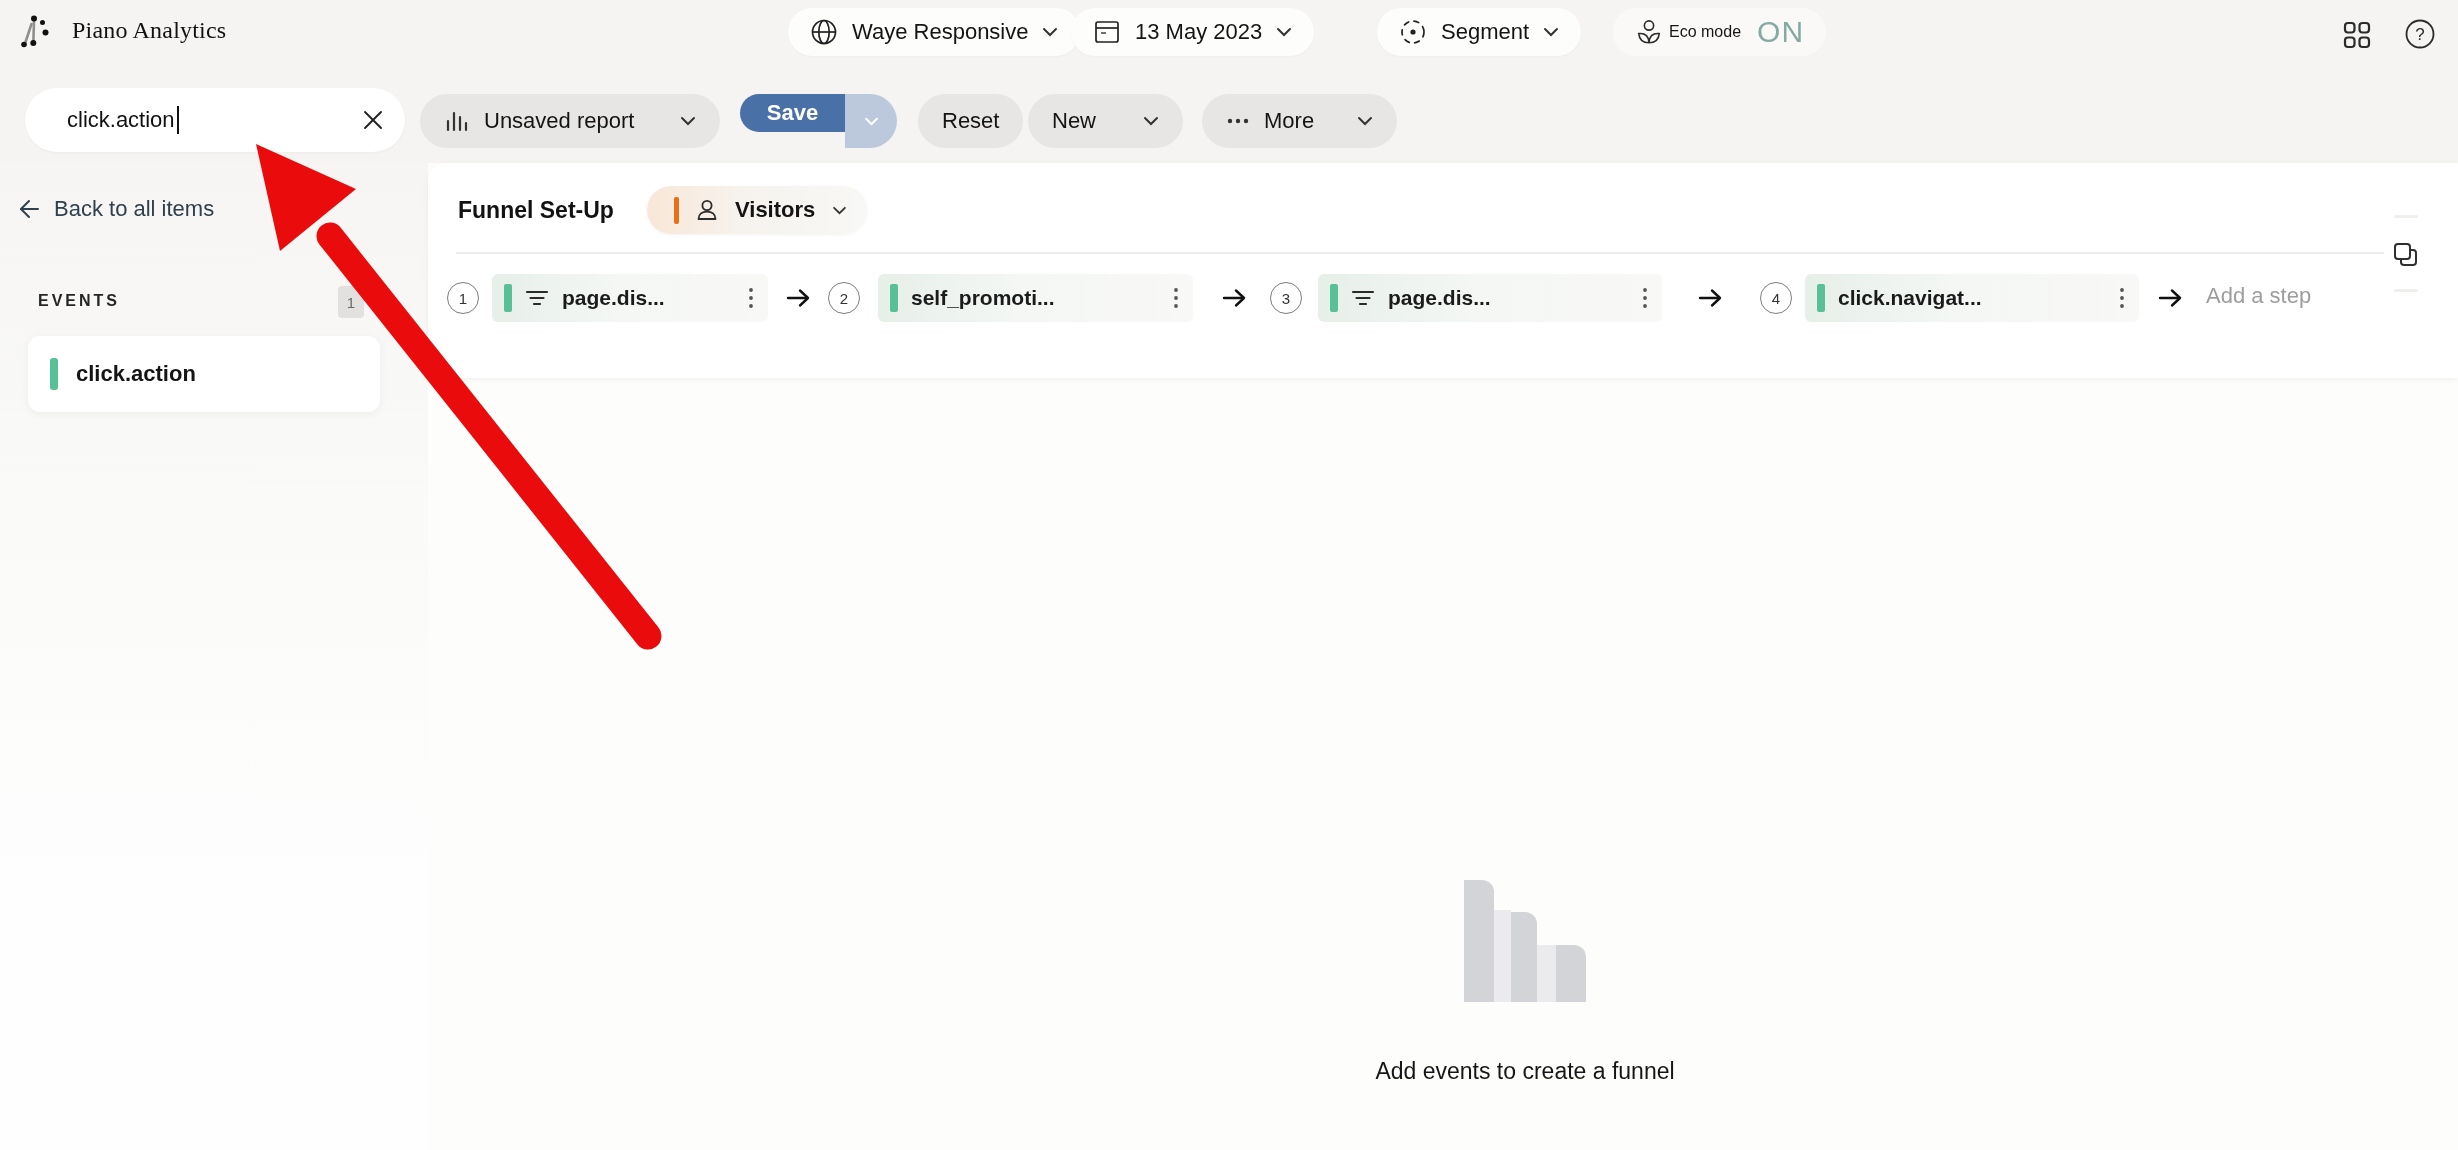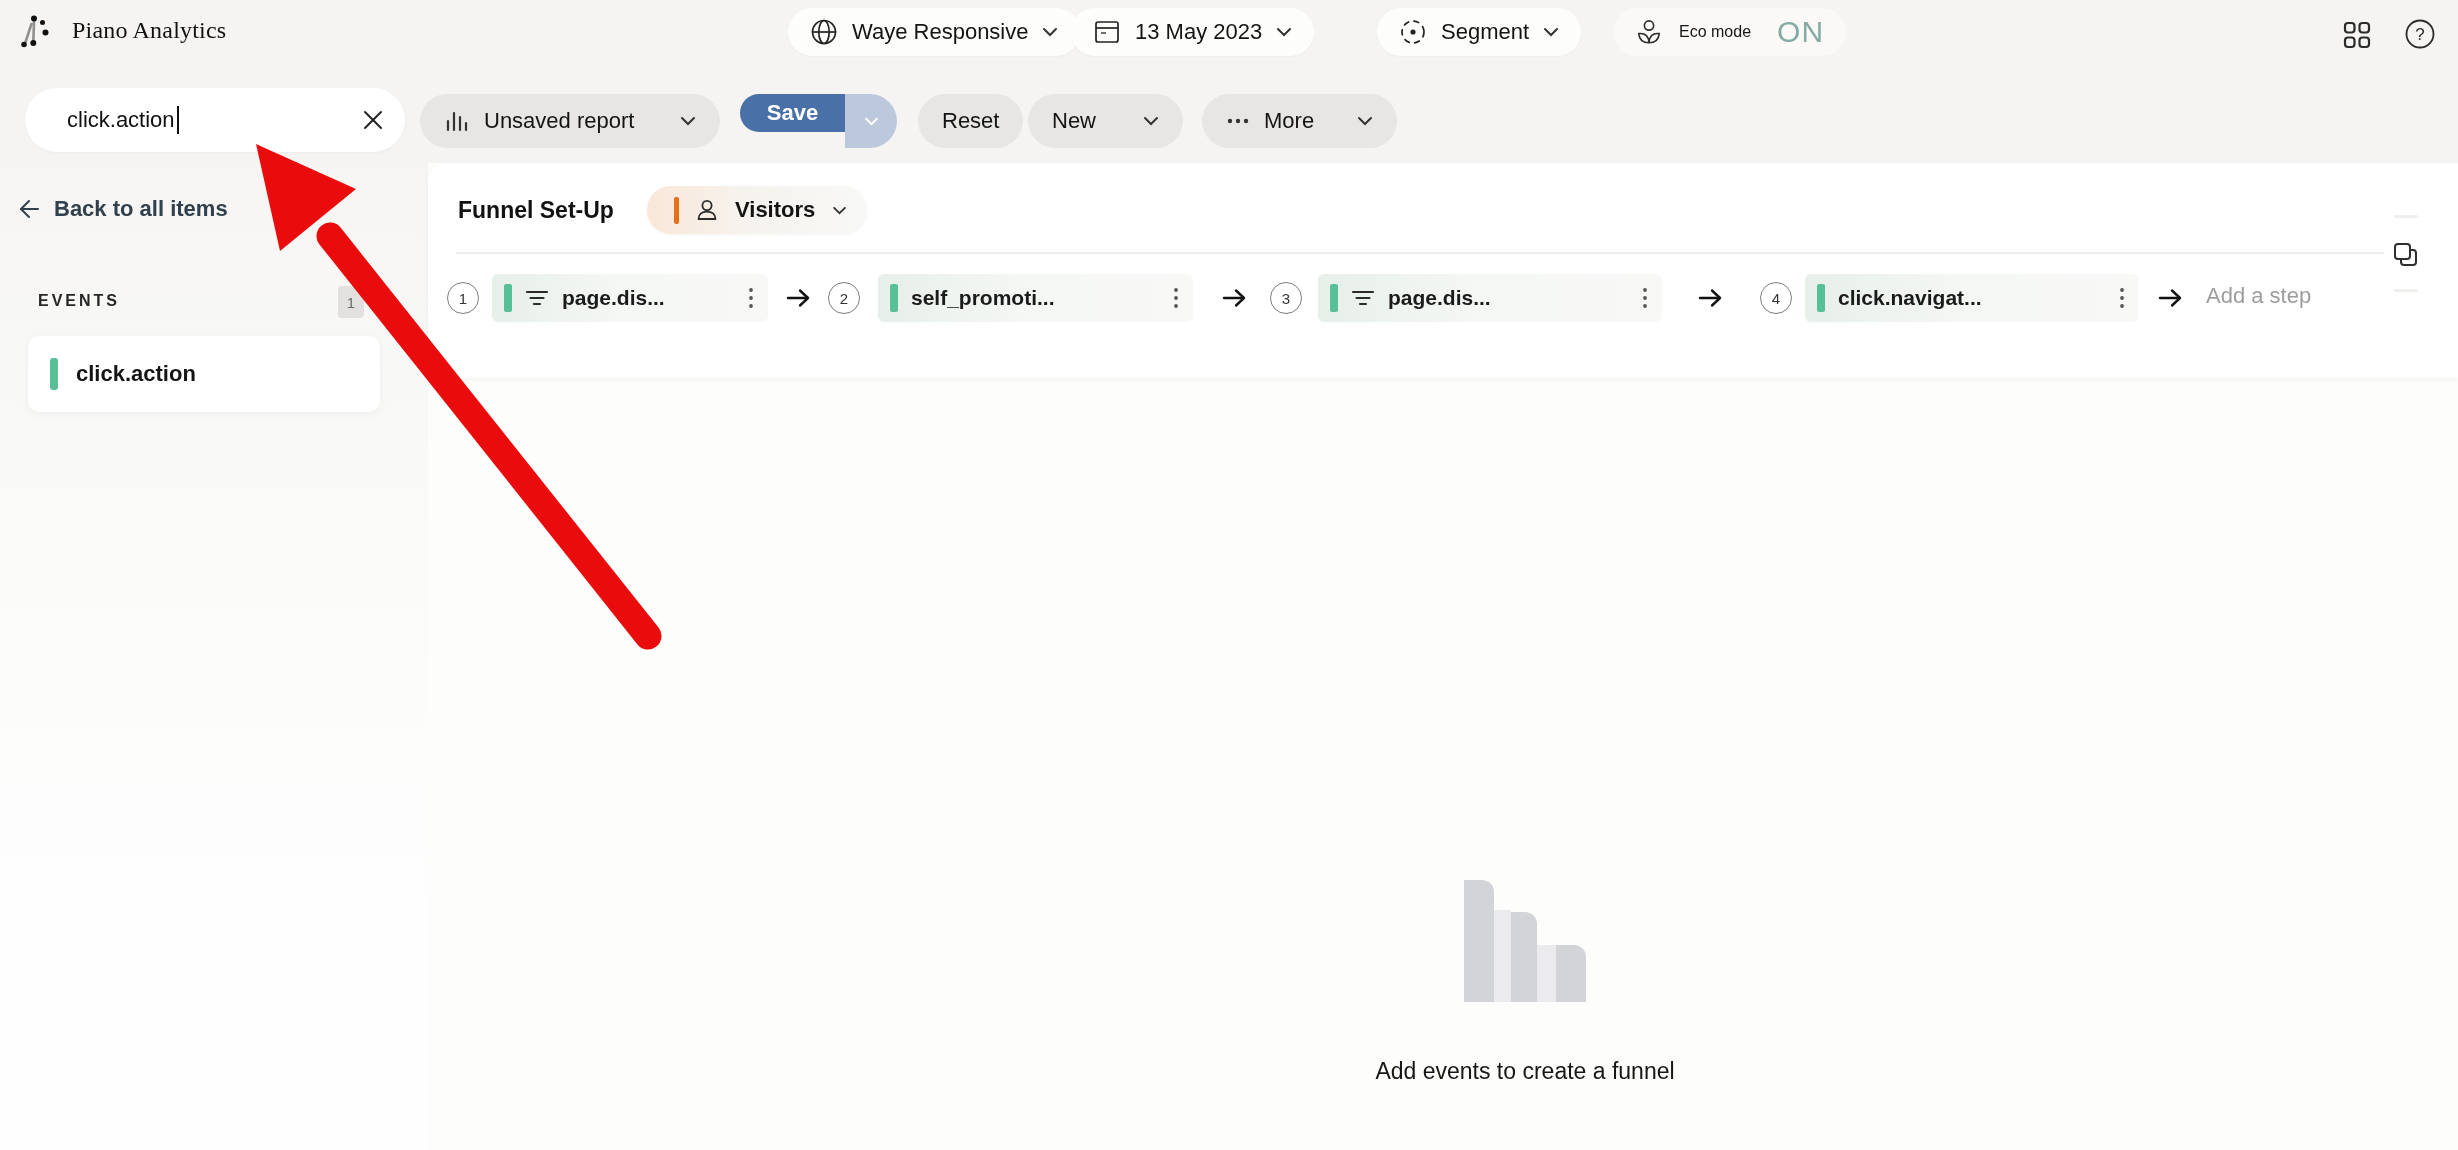--- a/index.html
+++ b/index.html
@@ -13,21 +13,21 @@
   
   .header{left:0;top:0;width:2458px;height:163px;background:#f5f4f2;}
   .brand{left:18px;top:10px;display:flex;align-items:center;gap:14px;font-family:Liberation Serif, serif;}
   .brand-title{font-size:24px;font-weight:500;color:#121212;letter-spacing:.2px;}
   .tpill{
     height:48px;border-radius:24px;background:#fdfdfb;
     display:flex;align-items:center;gap:14px;padding:0 22px;
     box-shadow:0 1px 2px rgba(0,0,0,.03);
   }
   .tpill .lbl{font-size:22px;font-weight:500;color:#141414;white-space:nowrap;}
-  .eco-wrap{height:48px;border-radius:24px;background:#faf9f7;display:flex;align-items:center;gap:16px;padding:0 22px;}
+  .eco-wrap{height:48px;border-radius:24px;background:#faf9f7;display:flex;align-items:center;gap:6px;padding:0 22px;}
   .eco-on{font-size:30px;font-weight:500;color:#84aaa4;margin-left:10px;letter-spacing:1px;}
   
   .search{
     left:25px;top:88px;width:380px;height:64px;background:#ffffff;border-radius:32px;
     display:flex;align-items:center;padding:0 20px 0 42px;box-sizing:border-box;
     box-shadow:0 1px 3px rgba(0,0,0,.04);cursor:text;
   }
   .search-text{font-size:22px;color:#101010;}
   .caret{display:inline-block;width:2px;height:28px;background:#111;margin-left:2px;vertical-align:middle;}
   .search .spacer{flex:1;}
@@ -42,21 +42,21 @@
     color:#fff;font-size:22px;font-weight:700;font-family:inherit;
   }
   .save-caret{
     width:52px;height:54px;background:#bcc9dd;border:none;border-radius:0 27px 27px 0;
     display:flex;align-items:center;justify-content:center;
   }
   
   .sidebar{left:0;top:163px;width:428px;height:987px;
     background:linear-gradient(180deg,#f6f5f3 0%,#fafaf8 35%,#fefefe 75%);}
   .back-link{left:16px;top:196px;display:flex;align-items:center;gap:12px;cursor:pointer;}
-  .back-link .txt{font-size:22px;font-weight:700;color:#30404c;}
+  .back-link .txt{font-size:22px;font-weight:400;color:#30404c;}
   .side-sec{left:38px;top:292px;font-size:16px;font-weight:600;letter-spacing:3px;color:#262626;}
   .side-badge{left:338px;top:286px;width:26px;height:32px;background:#e2e1df;border-radius:4px;
     display:flex;align-items:center;justify-content:center;font-size:15px;color:#6b6b6b;}
   .side-card{left:28px;top:336px;width:352px;height:76px;background:#ffffff;border-radius:12px;
     box-shadow:0 2px 8px rgba(0,0,0,.05);display:flex;align-items:center;cursor:pointer;}
   .side-card .bar{width:8px;height:32px;border-radius:3px;background:#58c096;margin-left:22px;}
   .side-card .txt{font-size:22px;font-weight:600;color:#141414;margin-left:18px;}
   
   .panel{left:428px;top:163px;width:2030px;height:215px;background:#ffffff;
     border-radius:18px 0 0 18px;box-shadow:0 2px 6px rgba(0,0,0,.05);}

